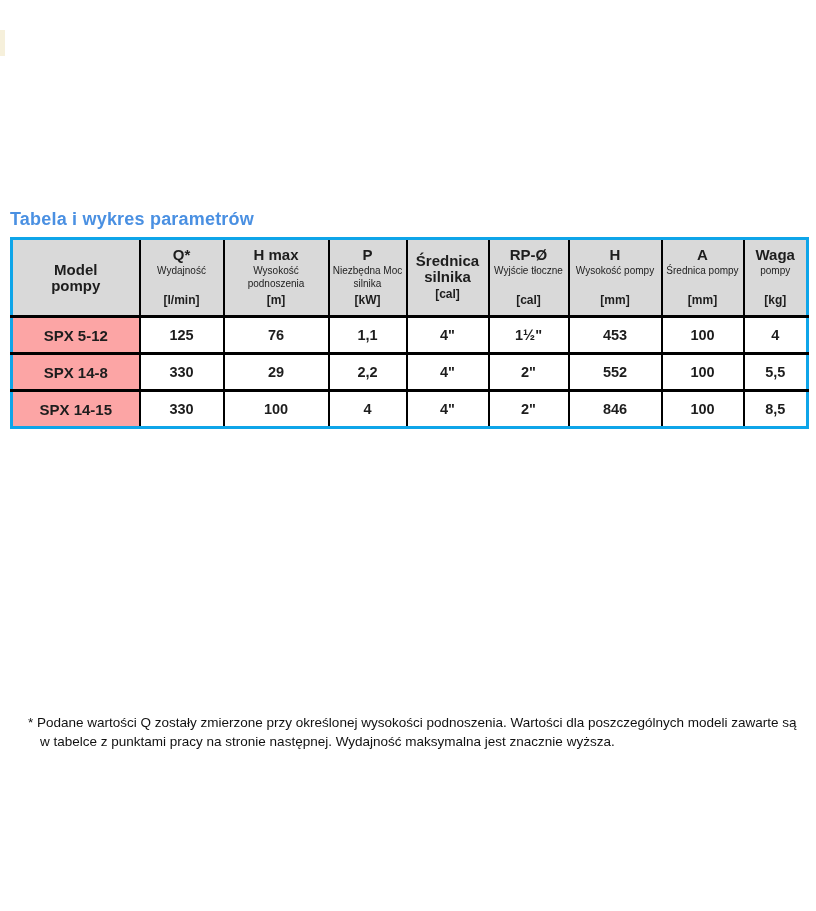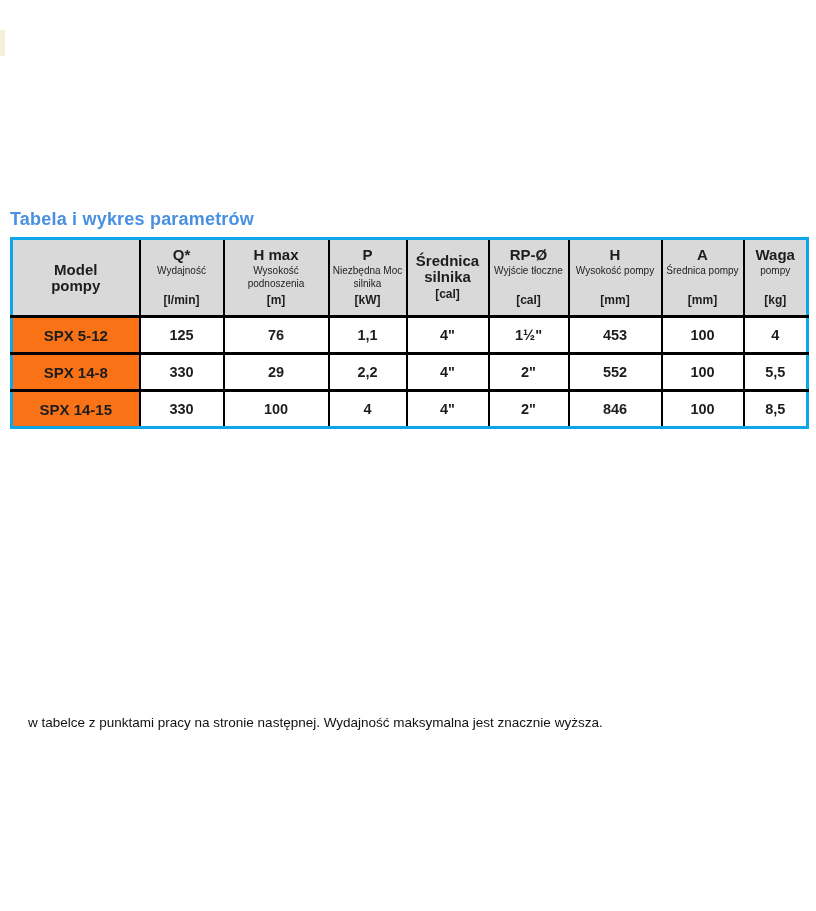--- a/index.html
+++ b/index.html
@@ -94,21 +94,21 @@
     line-height: 15px;
     margin-top: auto;
   }
   .th-inner.center .h-unit { margin-top: 2px; }
   .h-title:empty, .h-title2:empty, .h-sub:empty, .h-unit:empty { display: none; }
   tbody td {
     height: 34px;
     background: #ffffff;
   }
   tbody td.model-cell {
-    background: #f97316;
+    background: #fca5a5;
     font-size: 15px;
     font-weight: 700;
   }
   tbody td.value-cell {
     font-size: 14.5px;
     font-weight: 700;
   }
   tbody tr + tr td.value-cell {
     border-top: 1.5px solid #000;
   }
@@ -123,20 +123,21 @@
     position: absolute;
     left: 28px;
     top: 713px;
     width: 772px;
     font-size: 13.5px;
     line-height: 19px;
     font-weight: 400;
     color: #111;
   }
   .footnote-line + .footnote-line {
+    margin-left: 12px;
   }
 </style>
 </head>
 <body>
 
 <div class="page">
 
   <div class="edge-artifact"></div>
 
   <h1 class="title">Tabela i wykres parametrów</h1>
@@ -250,16 +251,17 @@
           <td class="value-cell">4"</td>
           <td class="value-cell">2"</td>
           <td class="value-cell">846</td>
           <td class="value-cell">100</td>
           <td class="value-cell">8,5</td>
         </tr>
       </tbody>
   </table>
 
   <div class="footnote">
+    <div class="footnote-line">* Podane wartości Q zostały zmierzone przy określonej wysokości podnoszenia. Wartości dla poszczególnych modeli zawarte są</div>
     <div class="footnote-line">w tabelce z punktami pracy na stronie następnej. Wydajność maksymalna jest znacznie wyższa.</div>
   </div>
 
 </div>
 
 </body></html>

